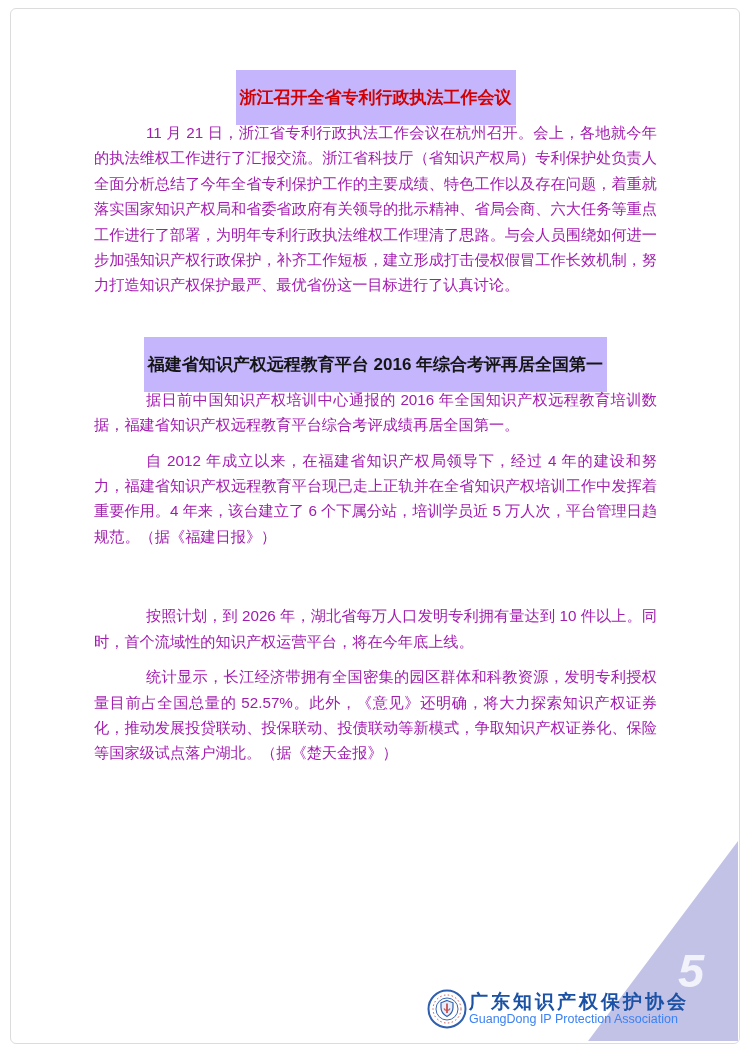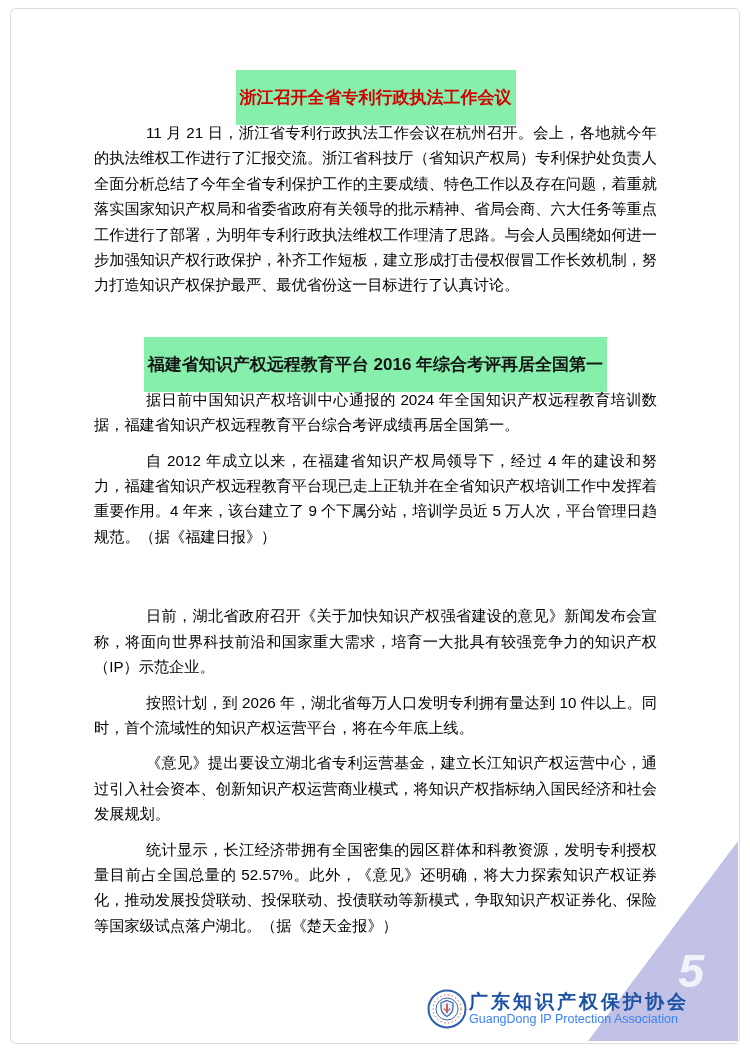--- a/index.html
+++ b/index.html
@@ -29,29 +29,29 @@
   .sec-title {
     text-align: center;
     margin: 0 0 9px 0;
     line-height: 26px;
     font-size: 17px;
     font-weight: bold;
     color: #151515;
     text-indent: 0;
   }
   .sec-title .hl {
-    background: #86efac;
+    background: #c4b5fd;
     padding: 18px 4px;
   }
   .sec-title.red { color: #d20000; }
   .article p {
     margin: 0 0 10px 0;
     font-size: 15.2px;
     line-height: 25.4px;
-    color: #000000;
+    color: #a21caf;
     text-align: justify;
     text-indent: 52px;
   }
   .corner-triangle {
     position: absolute;
     left: 577px; top: 832px;
     width: 150px; height: 200px;
     background: #c2c2e6;
     clip-path: polygon(100% 0, 100% 100%, 0 100%);
     z-index: 1;
@@ -102,28 +102,26 @@
 
   <div class="content">
 
     <div class="article">
       <h2 class="sec-title red"><span class="hl">浙江召开全省专利行政执法工作会议</span></h2>
       <p>11 月 21 日，浙江省专利行政执法工作会议在杭州召开。会上，各地就今年的执法维权工作进行了汇报交流。浙江省科技厅（省知识产权局）专利保护处负责人全面分析总结了今年全省专利保护工作的主要成绩、特色工作以及存在问题，着重就落实国家知识产权局和省委省政府有关领导的批示精神、省局会商、六大任务等重点工作进行了部署，为明年专利行政执法维权工作理清了思路。与会人员围绕如何进一步加强知识产权行政保护，补齐工作短板，建立形成打击侵权假冒工作长效机制，努力打造知识产权保护最严、最优省份这一目标进行了认真讨论。</p>
     </div>
 
     <div class="article">
       <h2 class="sec-title"><span class="hl">福建省知识产权远程教育平台 2016 年综合考评再居全国第一</span></h2>
-      <p>据日前中国知识产权培训中心通报的 2024 年全国知识产权远程教育培训数据，福建省知识产权远程教育平台综合考评成绩再居全国第一。</p>
-      <p>自 2012 年成立以来，在福建省知识产权局领导下，经过 4 年的建设和努力，福建省知识产权远程教育平台现已走上正轨并在全省知识产权培训工作中发挥着重要作用。4 年来，该台建立了 9 个下属分站，培训学员近 5 万人次，平台管理日趋规范。（据《福建日报》）</p>
+      <p>据日前中国知识产权培训中心通报的 2016 年全国知识产权远程教育培训数据，福建省知识产权远程教育平台综合考评成绩再居全国第一。</p>
+      <p>自 2012 年成立以来，在福建省知识产权局领导下，经过 4 年的建设和努力，福建省知识产权远程教育平台现已走上正轨并在全省知识产权培训工作中发挥着重要作用。4 年来，该台建立了 6 个下属分站，培训学员近 5 万人次，平台管理日趋规范。（据《福建日报》）</p>
     </div>
 
     <div class="article">
-      <p>日前，湖北省政府召开《关于加快知识产权强省建设的意见》新闻发布会宣称，将面向世界科技前沿和国家重大需求，培育一大批具有较强竞争力的知识产权（IP）示范企业。</p>
       <p>按照计划，到 2026 年，湖北省每万人口发明专利拥有量达到 10 件以上。同时，首个流域性的知识产权运营平台，将在今年底上线。</p>
-      <p>《意见》提出要设立湖北省专利运营基金，建立长江知识产权运营中心，通过引入社会资本、创新知识产权运营商业模式，将知识产权指标纳入国民经济和社会发展规划。</p>
       <p>统计显示，长江经济带拥有全国密集的园区群体和科教资源，发明专利授权量目前占全国总量的 52.57%。此外，《意见》还明确，将大力探索知识产权证券化，推动发展投贷联动、投保联动、投债联动等新模式，争取知识产权证券化、保险等国家级试点落户湖北。（据《楚天金报》）</p>
     </div>
 
   </div>
 
   <div class="footer">
     <svg class="logo" viewBox="0 0 40 40" xmlns="http://www.w3.org/2000/svg">
       <circle cx="20" cy="20" r="18.5" fill="#ffffff" stroke="#2f5fae" stroke-width="2"></circle>
       <circle cx="20" cy="20" r="14" fill="none" stroke="#c4524e" stroke-width="1" stroke-dasharray="1.5 2.4"></circle>
       <circle cx="20" cy="20" r="11" fill="#ffffff" stroke="#3a67b3" stroke-width="1"></circle>

